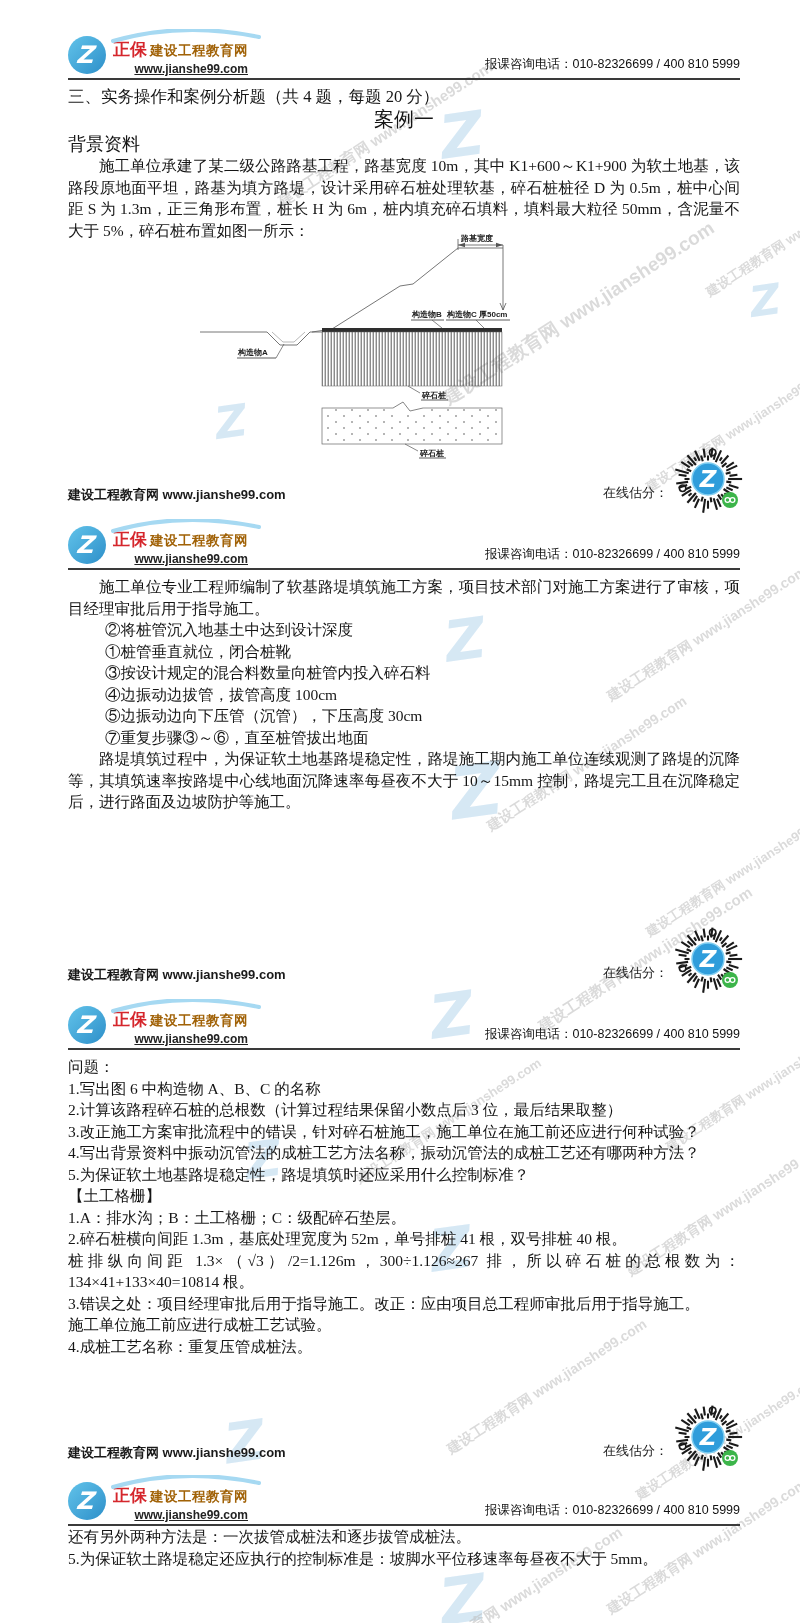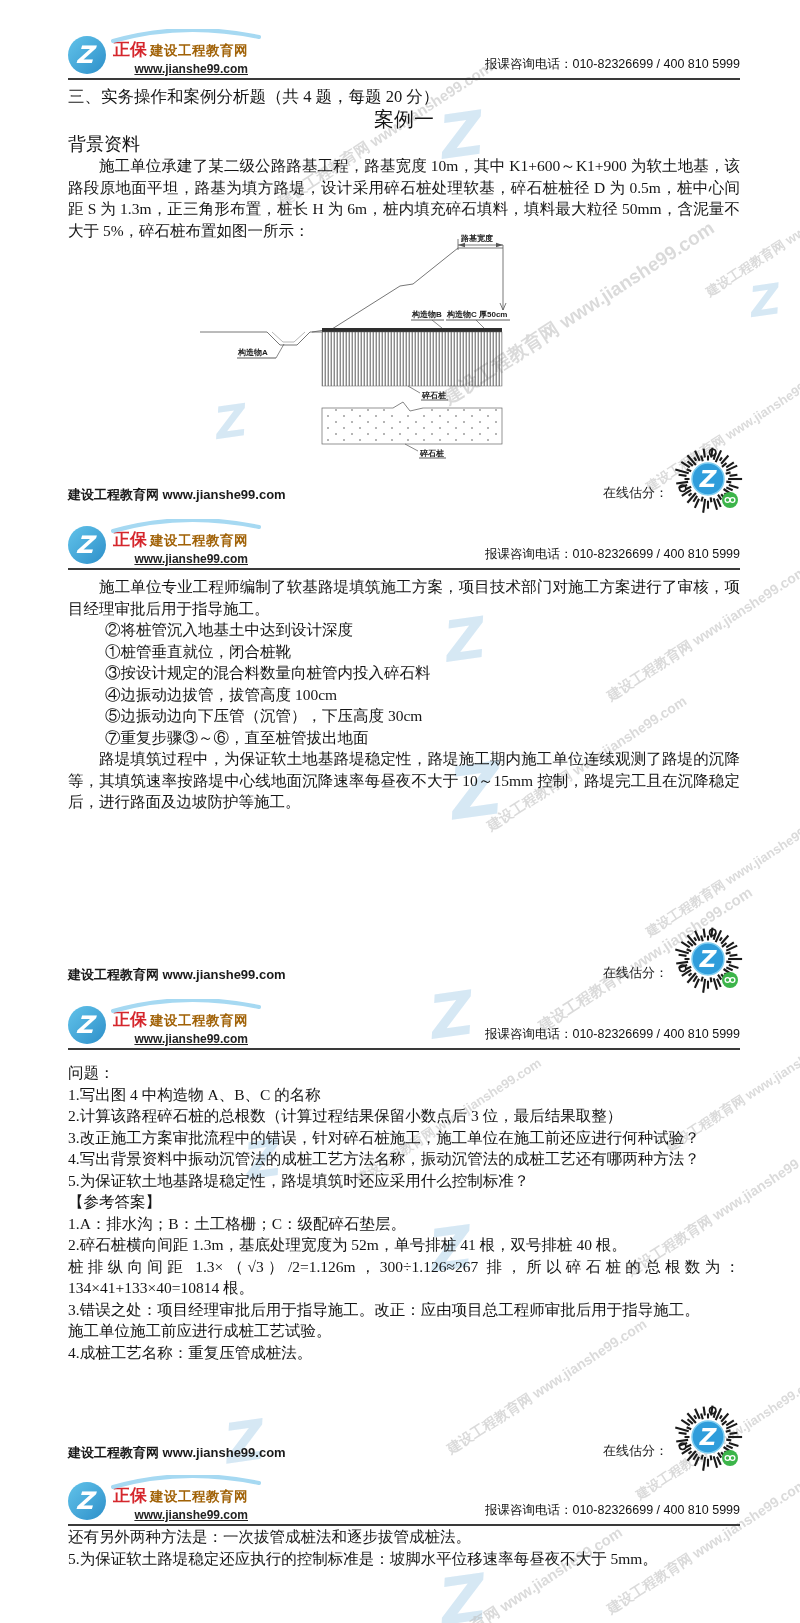--- a/index.html
+++ b/index.html
@@ -346,29 +346,29 @@
                 <span class="brand-site">建设工程教育网</span>
               </div>
             <div class="brand-url">www.jianshe99.com</div>
           </div>
         </div>
         <div class="phone">报课咨询电话：010-82326699 / 400 810 5999</div>
       </div>
       <div class="rule"></div>
     </div>
 
-    <p class="txt" style="margin-top:12px">问题：</p>
+    <p class="txt" style="margin-top:6px">问题：</p>
     <div>
-      <p class="txt">1.写出图 4 中构造物 A、B、C 的名称</p>
+      <p class="txt">1.写出图 6 中构造物 A、B、C 的名称</p>
       <p class="txt">2.计算该路程碎石桩的总根数（计算过程结果保留小数点后 3 位，最后结果取整）</p>
       <p class="txt">3.改正施工方案审批流程中的错误，针对碎石桩施工，施工单位在施工前还应进行何种试验？</p>
       <p class="txt">4.写出背景资料中振动沉管法的成桩工艺方法名称，振动沉管法的成桩工艺还有哪两种方法？</p>
       <p class="txt">5.为保证软土地基路堤稳定性，路堤填筑时还应采用什么控制标准？</p>
     </div>
-    <p class="txt">【参考答案】</p>
+    <p class="txt">【土工格栅】</p>
     <div>
       <p class="txt">1.A：排水沟；B：土工格栅；C：级配碎石垫层。</p>
       <p class="txt">2.碎石桩横向间距 1.3m，基底处理宽度为 52m，单号排桩 41 根，双号排桩 40 根。</p>
       <p class="txt">桩排纵向间距 1.3×（√3）/2=1.126m，300÷1.126≈267 排，所以碎石桩的总根数为：134×41+133×40=10814 根。</p>
       <p class="txt">3.错误之处：项目经理审批后用于指导施工。改正：应由项目总工程师审批后用于指导施工。</p>
       <p class="txt">施工单位施工前应进行成桩工艺试验。</p>
       <p class="txt">4.成桩工艺名称：重复压管成桩法。</p>
     </div>
   </div>
 

